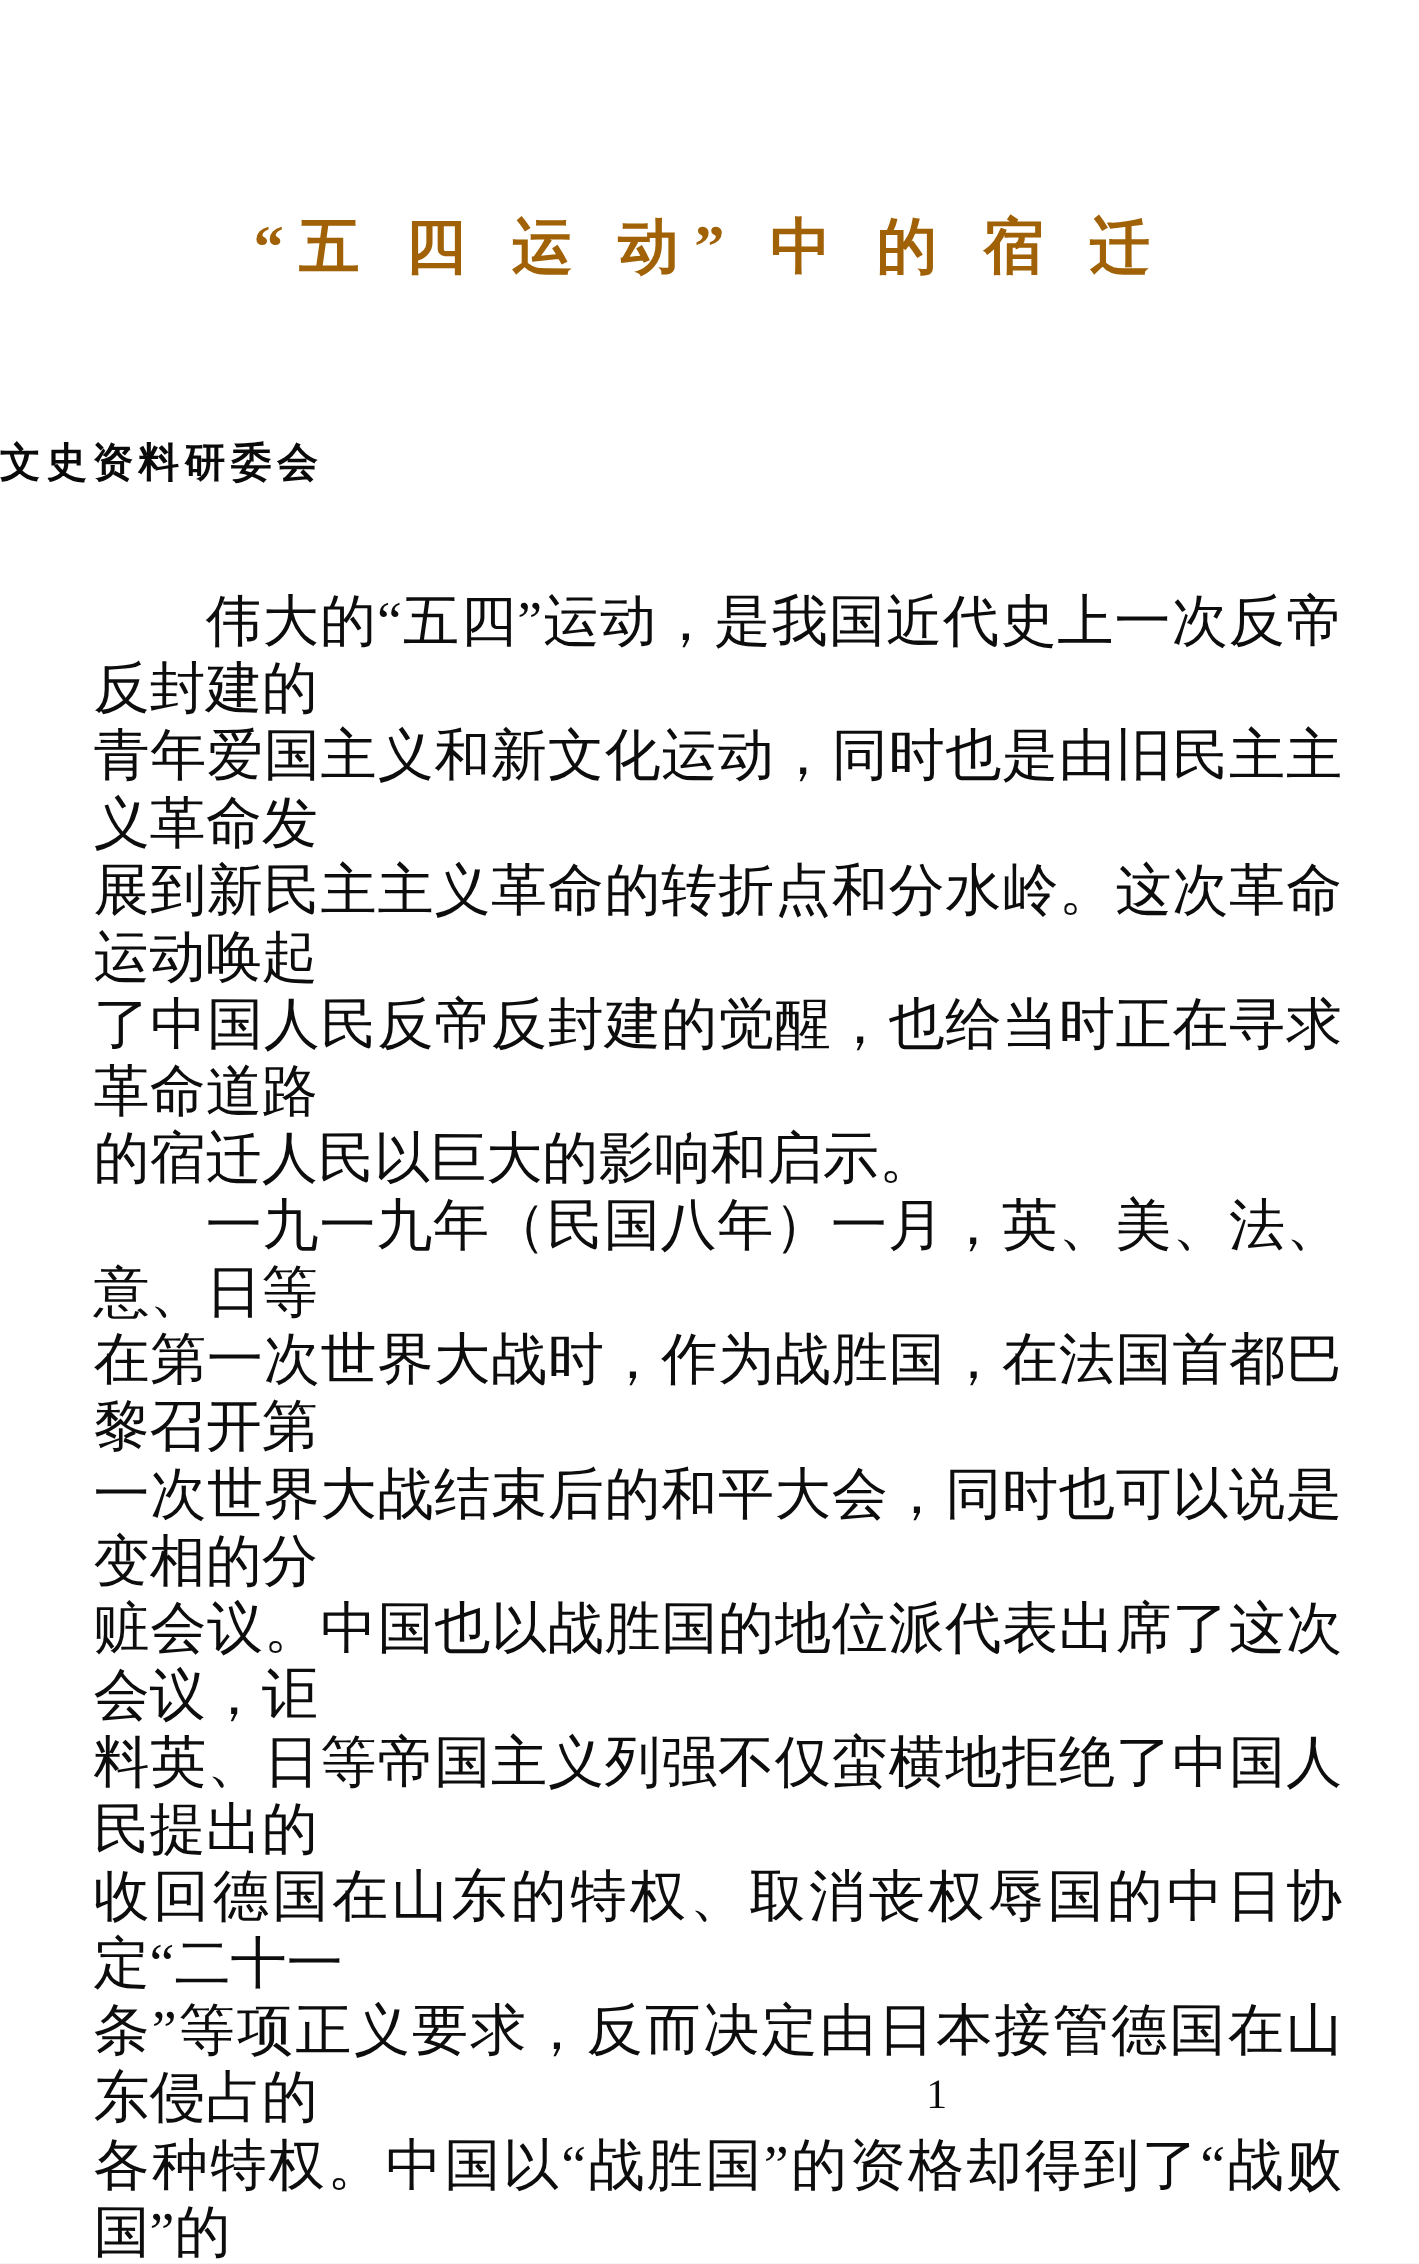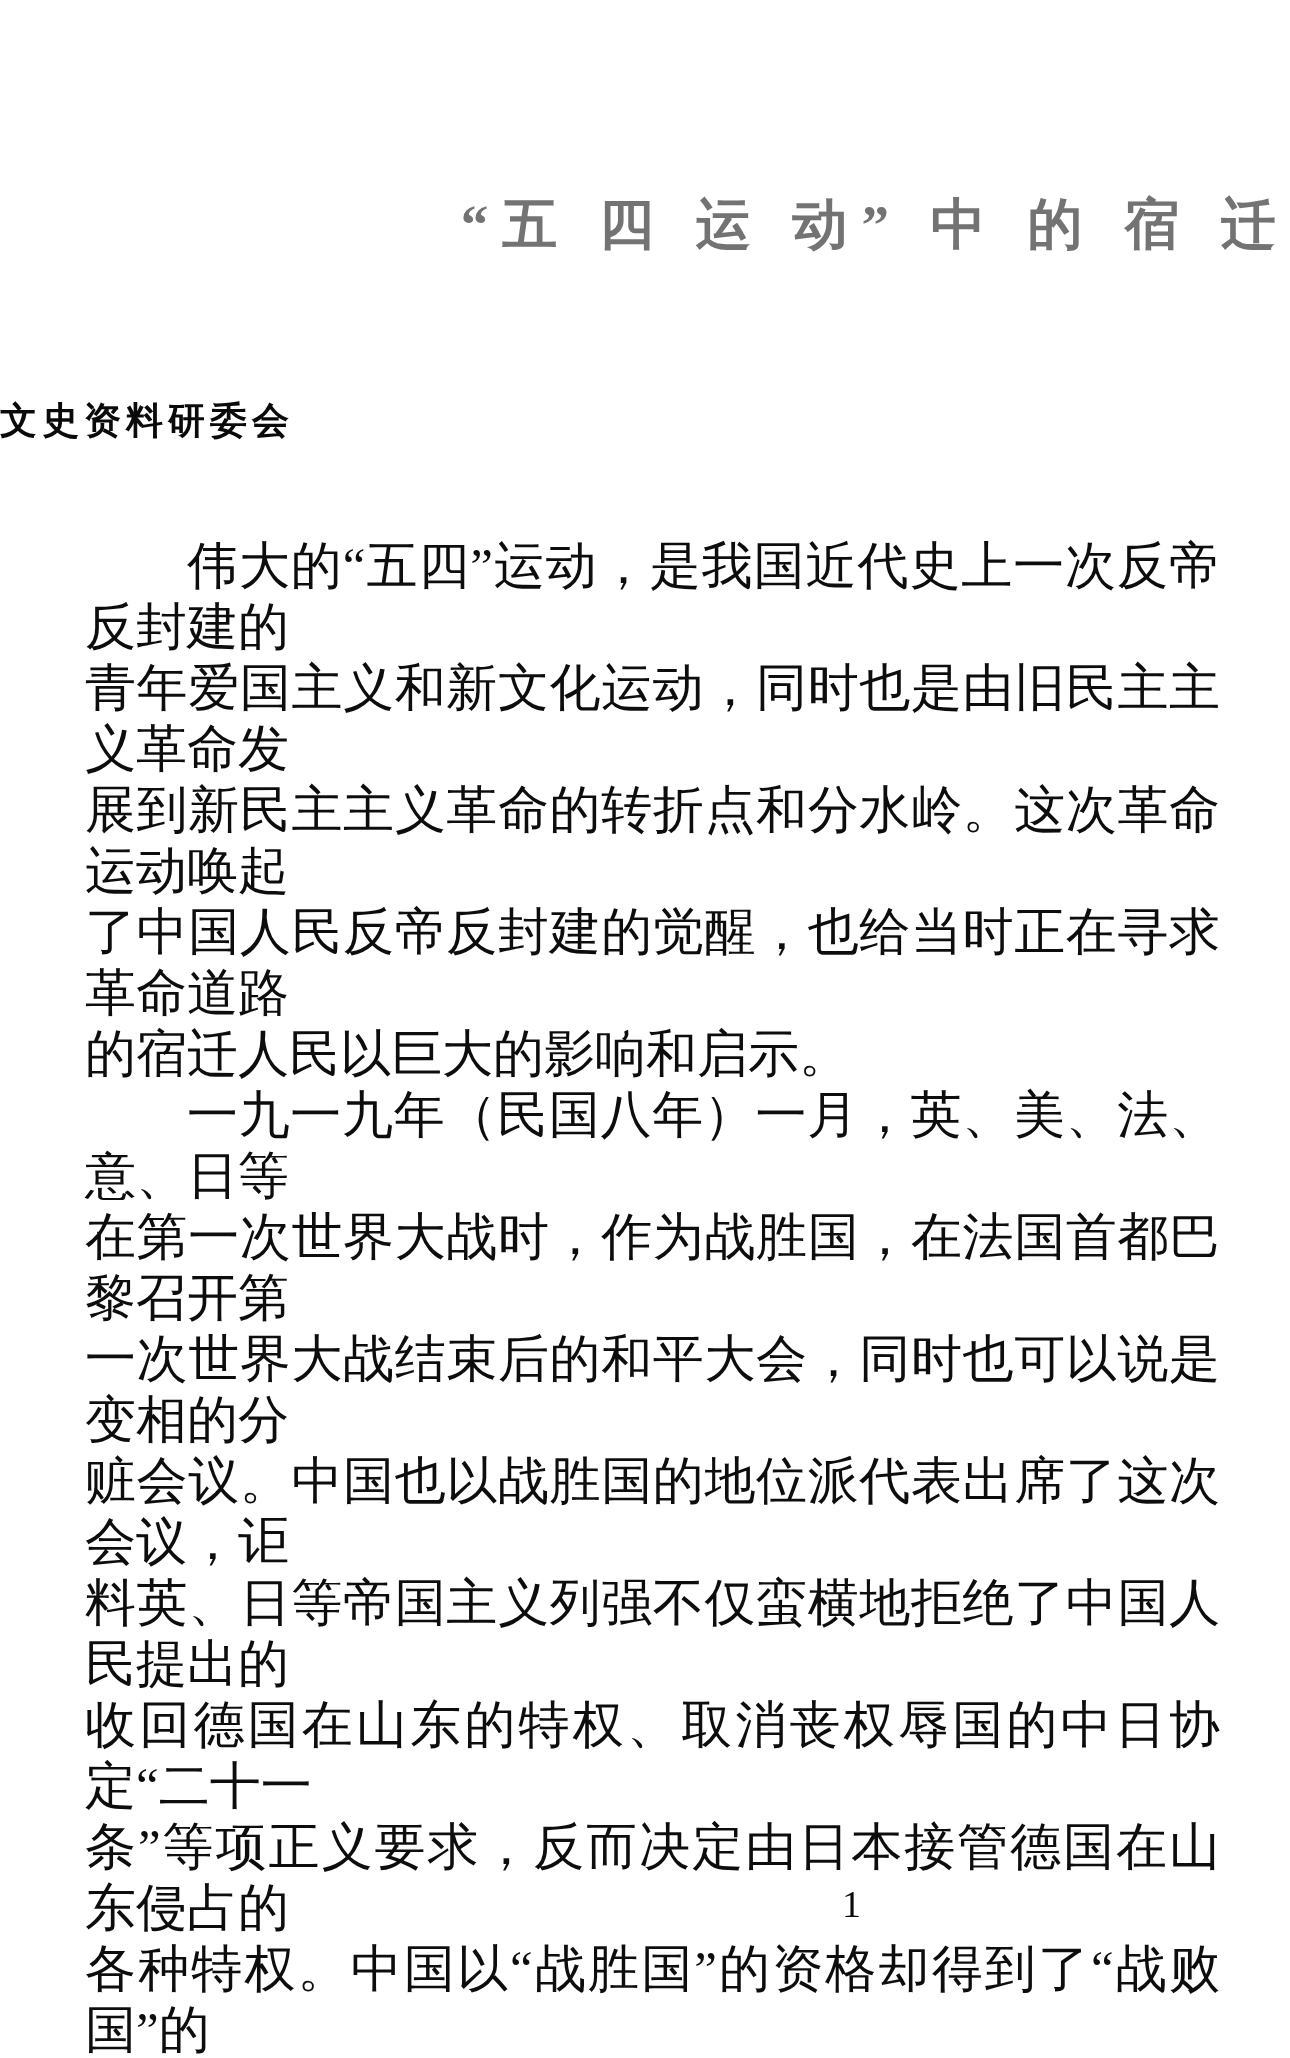--- a/index.html
+++ b/index.html
@@ -16,26 +16,26 @@
     color: #0d0d0d;
     font-family: "Liberation Serif", "DejaVu Serif", serif;
     overflow: hidden;
   }
   .title {
     position: absolute;
     top: 188px;
     left: 0;
     width: 100%;
     margin: 0;
-    text-align: right;
+    text-align: center;
     font-size: 55px;
     font-weight: bold;
     letter-spacing: 14px;
     white-space: nowrap;
-    color: #737373;
+    color: #a16207;
   }
   .byline {
     position: absolute;
     top: 396px;
     left: 0;
     width: 100%;
     text-align: left;
     font-size: 37px;
     font-weight: bold;
     letter-spacing: 5px;

